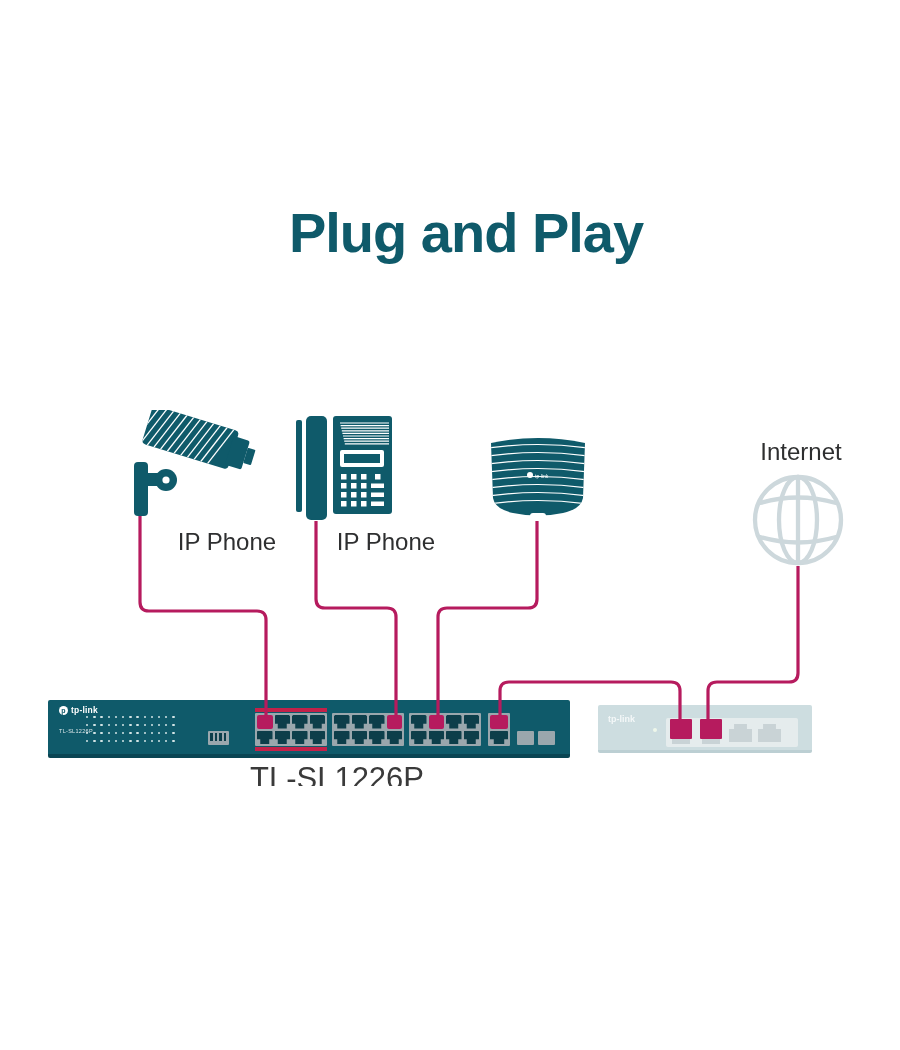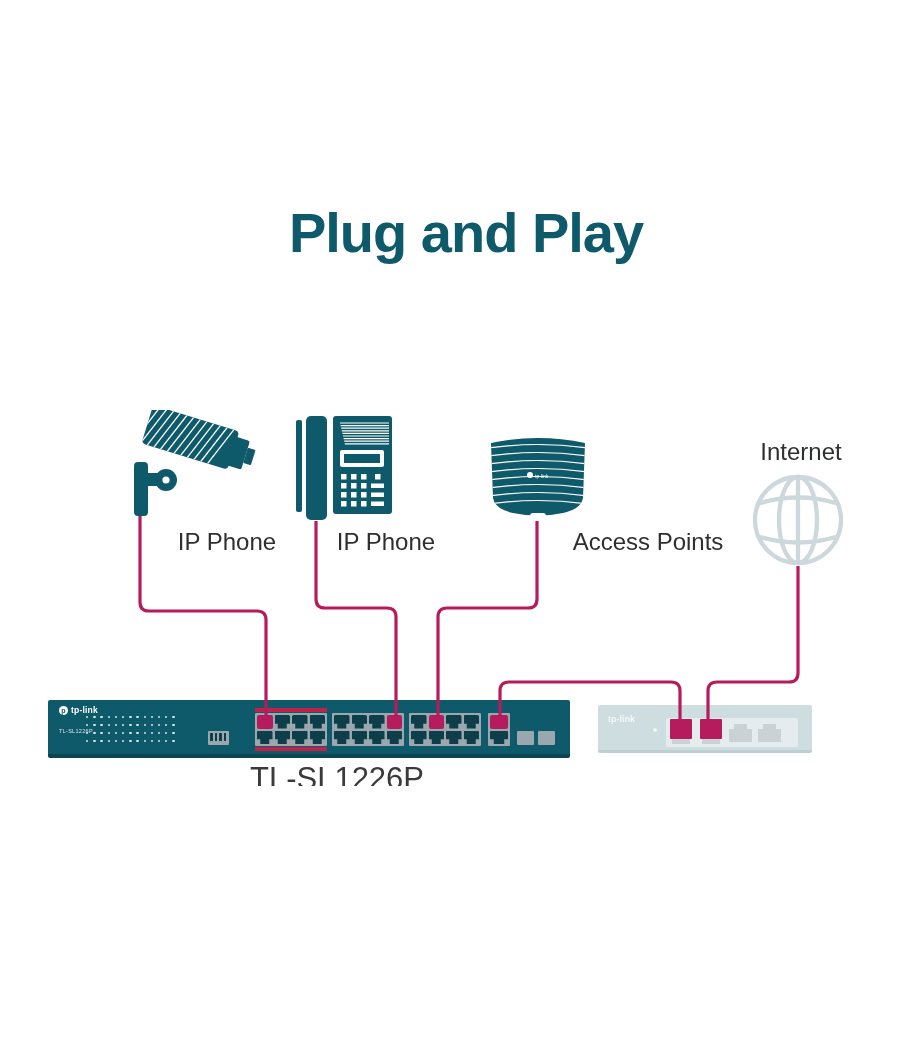--- a/index.html
+++ b/index.html
@@ -154,21 +154,20 @@
         <path d="M4,42 Q53,35 102,42"></path>
       <path d="M4,50 Q53,43 102,50"></path>
         <path d="M4,58 Q53,51 102,58"></path>
       <path d="M4,66 Q53,59 102,66"></path>
         <path d="M4,74 Q53,67 102,74"></path>
     </g>
     <circle cx="45" cy="45" r="3" fill="#ffffff"></circle>
     <text x="50" y="47.5" font-size="5" fill="#ffffff">tp-link</text>
     <rect x="45" y="83" width="16" height="6" rx="3" fill="#ffffff"></rect>
   </svg>
-  <div class="dev-label" style="left:648px;top:528px;">Access Points</div>
 
   <div class="dev-label" style="left:801px;top:438px;">Internet</div>
   <svg class="dev globe" style="left:750px;top:472px;" width="96" height="96" viewBox="0 0 96 96">
     <circle cx="48" cy="48" r="43"></circle>
     <ellipse cx="48" cy="48" rx="19" ry="43"></ellipse>
     <line x1="48" y1="5" x2="48" y2="91"></line>
     <path d="M10,31 Q48,20 86,31"></path>
     <path d="M10,65 Q48,76 86,65"></path>
   </svg>
 

